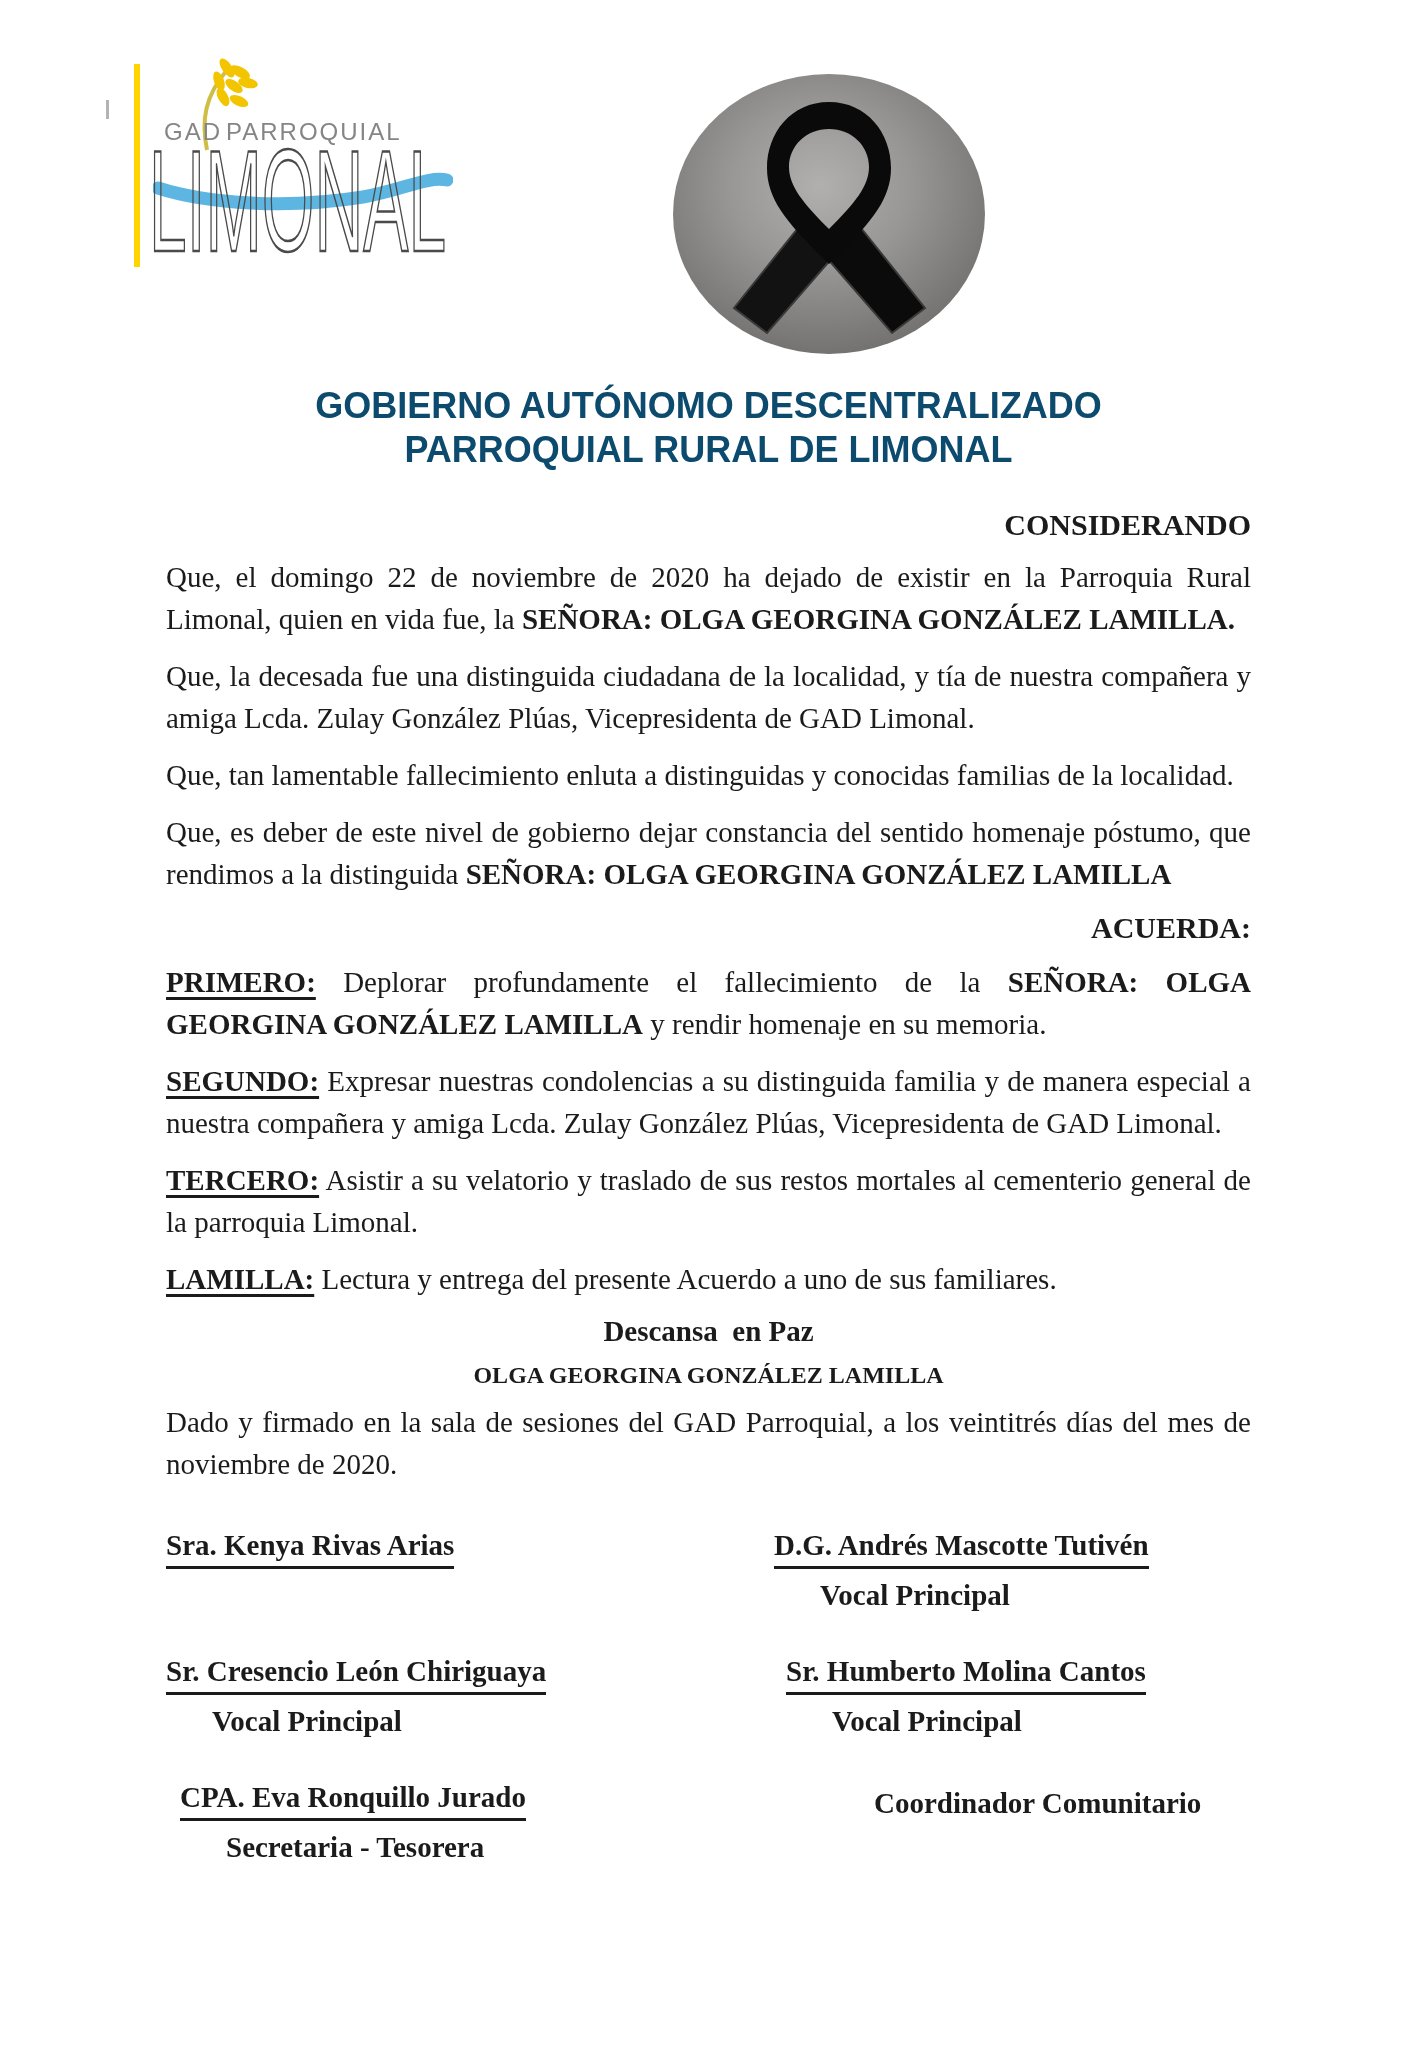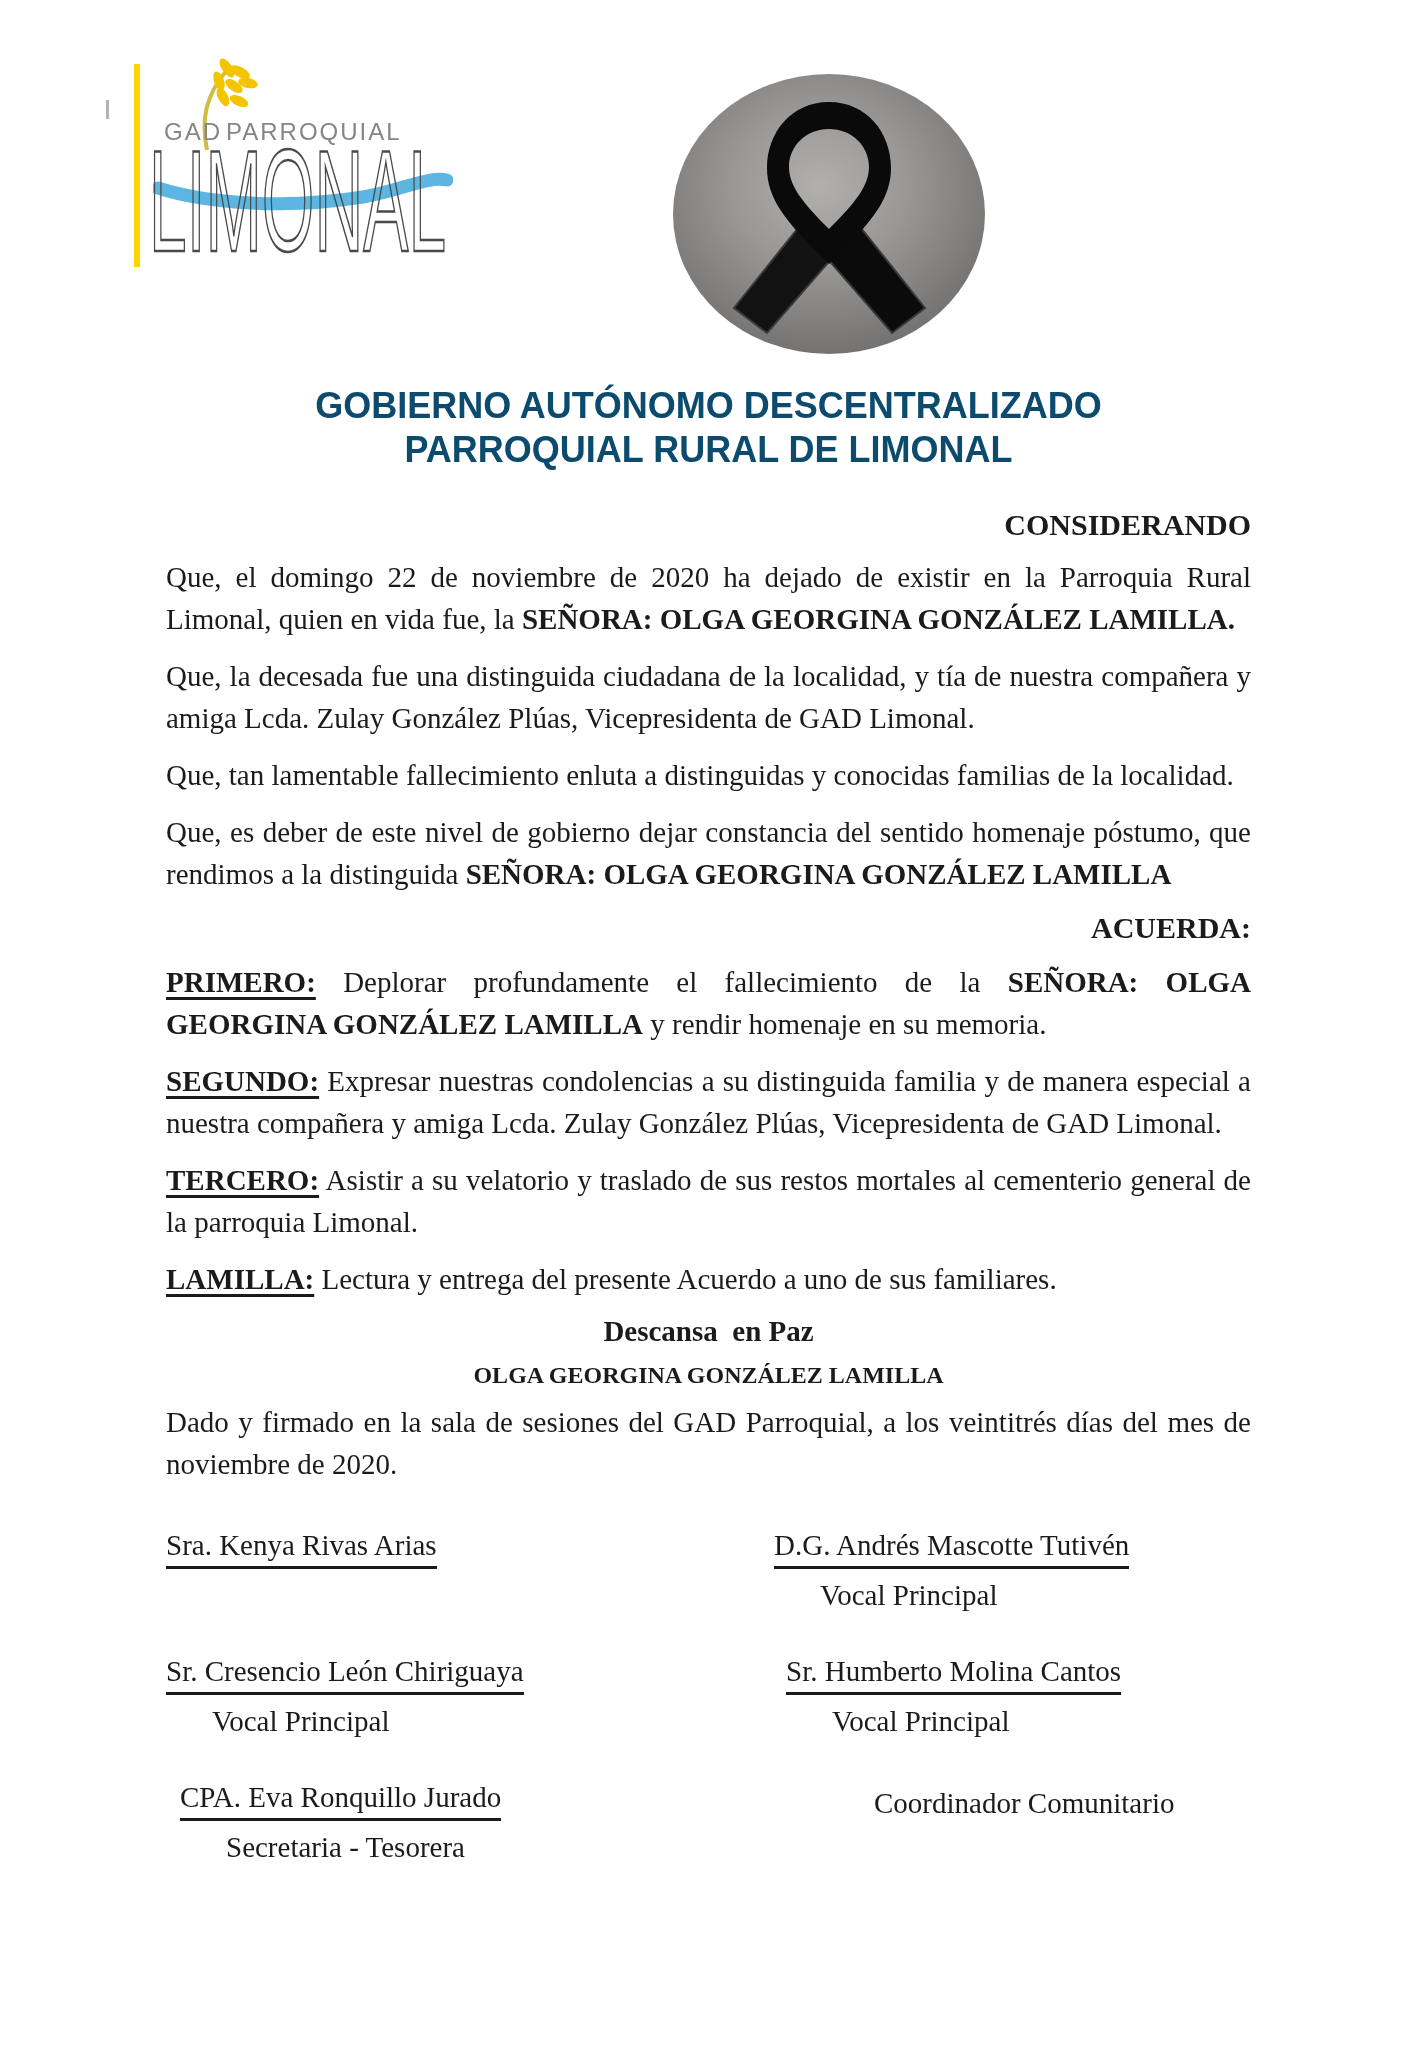--- a/index.html
+++ b/index.html
@@ -30,21 +30,21 @@
   .sect{font-size:30px;font-weight:bold;text-align:right;}
   .sect-considerando{margin:36px 0 14px;}
   .sect-acuerda{margin:16px 0 16px;}
   p.body{font-size:29px;line-height:42px;text-align:justify;margin:0 0 15px;}
   .center-b{font-size:29px;font-weight:bold;text-align:center;margin:8px 0;white-space:pre-wrap;}
   .deceased{font-size:24px;margin:14px 0 12px;}
   .b{font-weight:bold;}
   .u{text-decoration:underline;text-decoration-thickness:3px;text-underline-offset:5px;}
   
   .sigs{margin-top:40px;font-size:29px;}
-  .sig-row{display:flex;margin-bottom:36px;}
+  .sig-row{display:flex;margin-bottom:36px;font-weight:bold;}
   .sig-cell{width:608px;}
   .sig-cell.right{flex:1;}
   .sig-name{display:inline-block;border-bottom:3px solid #1b1b1b;padding-bottom:1px;line-height:40px;}
   .sig-role{padding-left:46px;line-height:40px;margin-top:6px;}
   .pl12{padding-left:12px;}
   .pl14{padding-left:14px;}
   .pl40{padding-left:40px;}
 </style>
 </head>
 <body>

